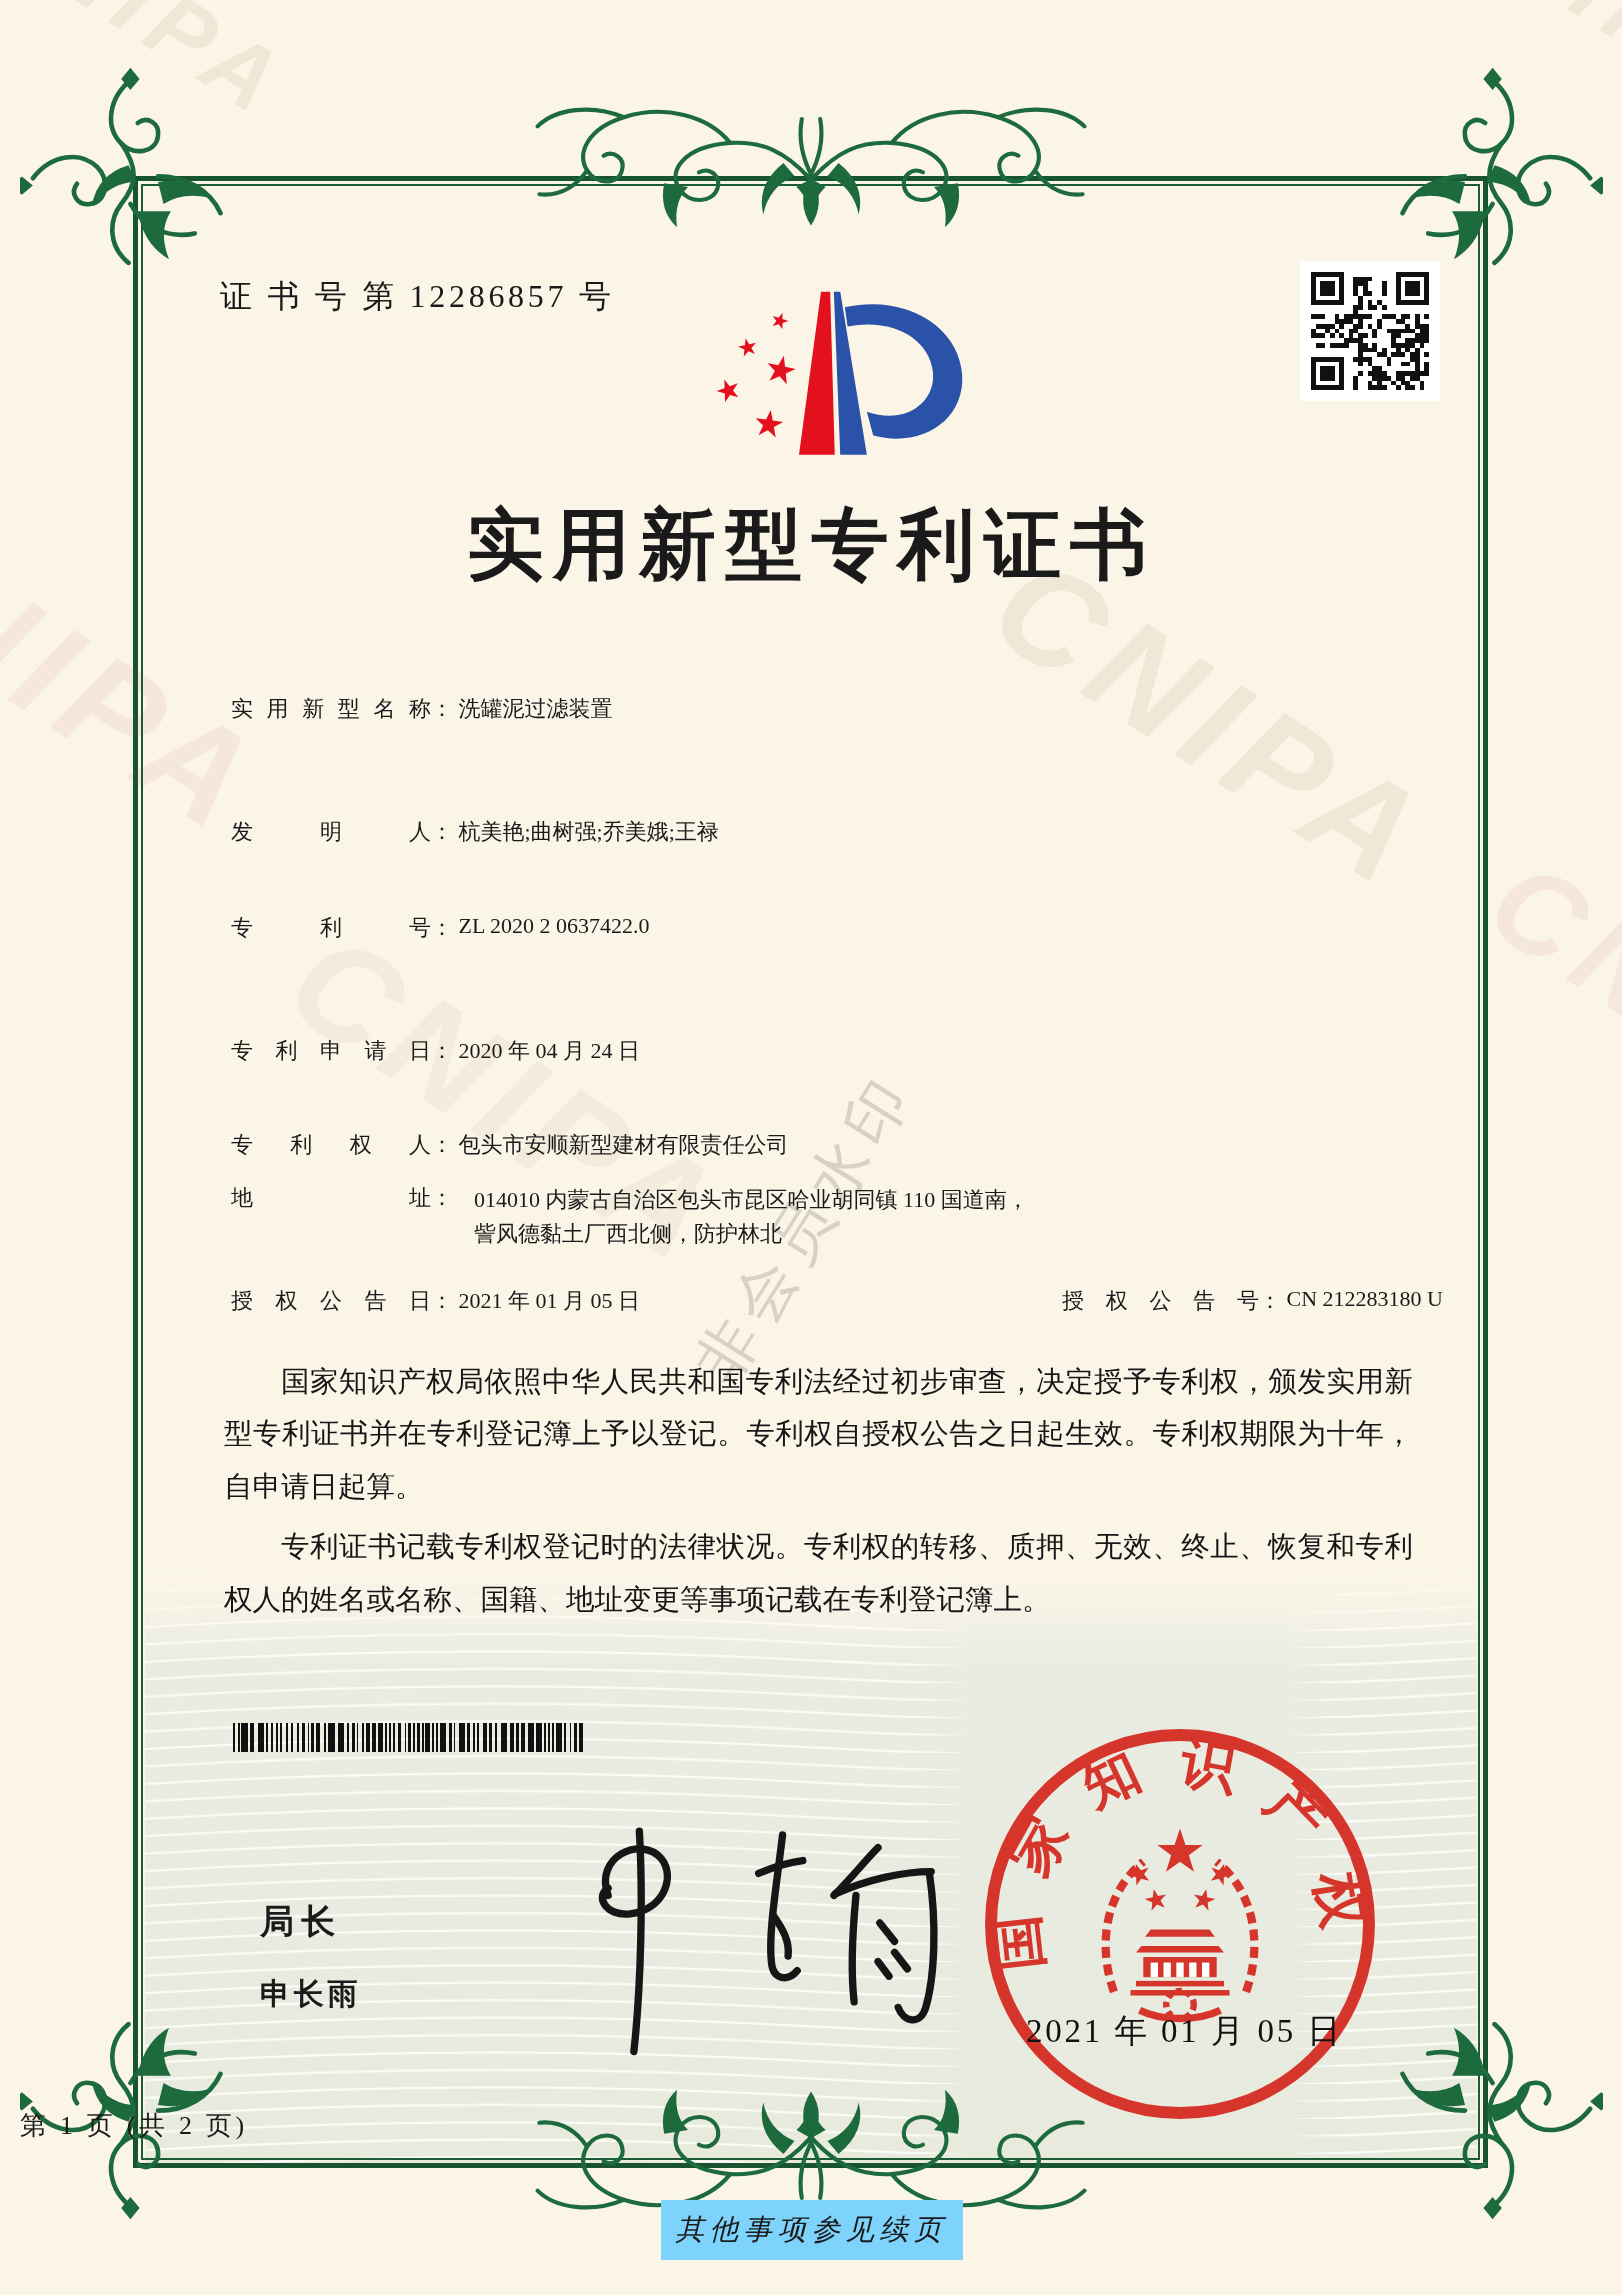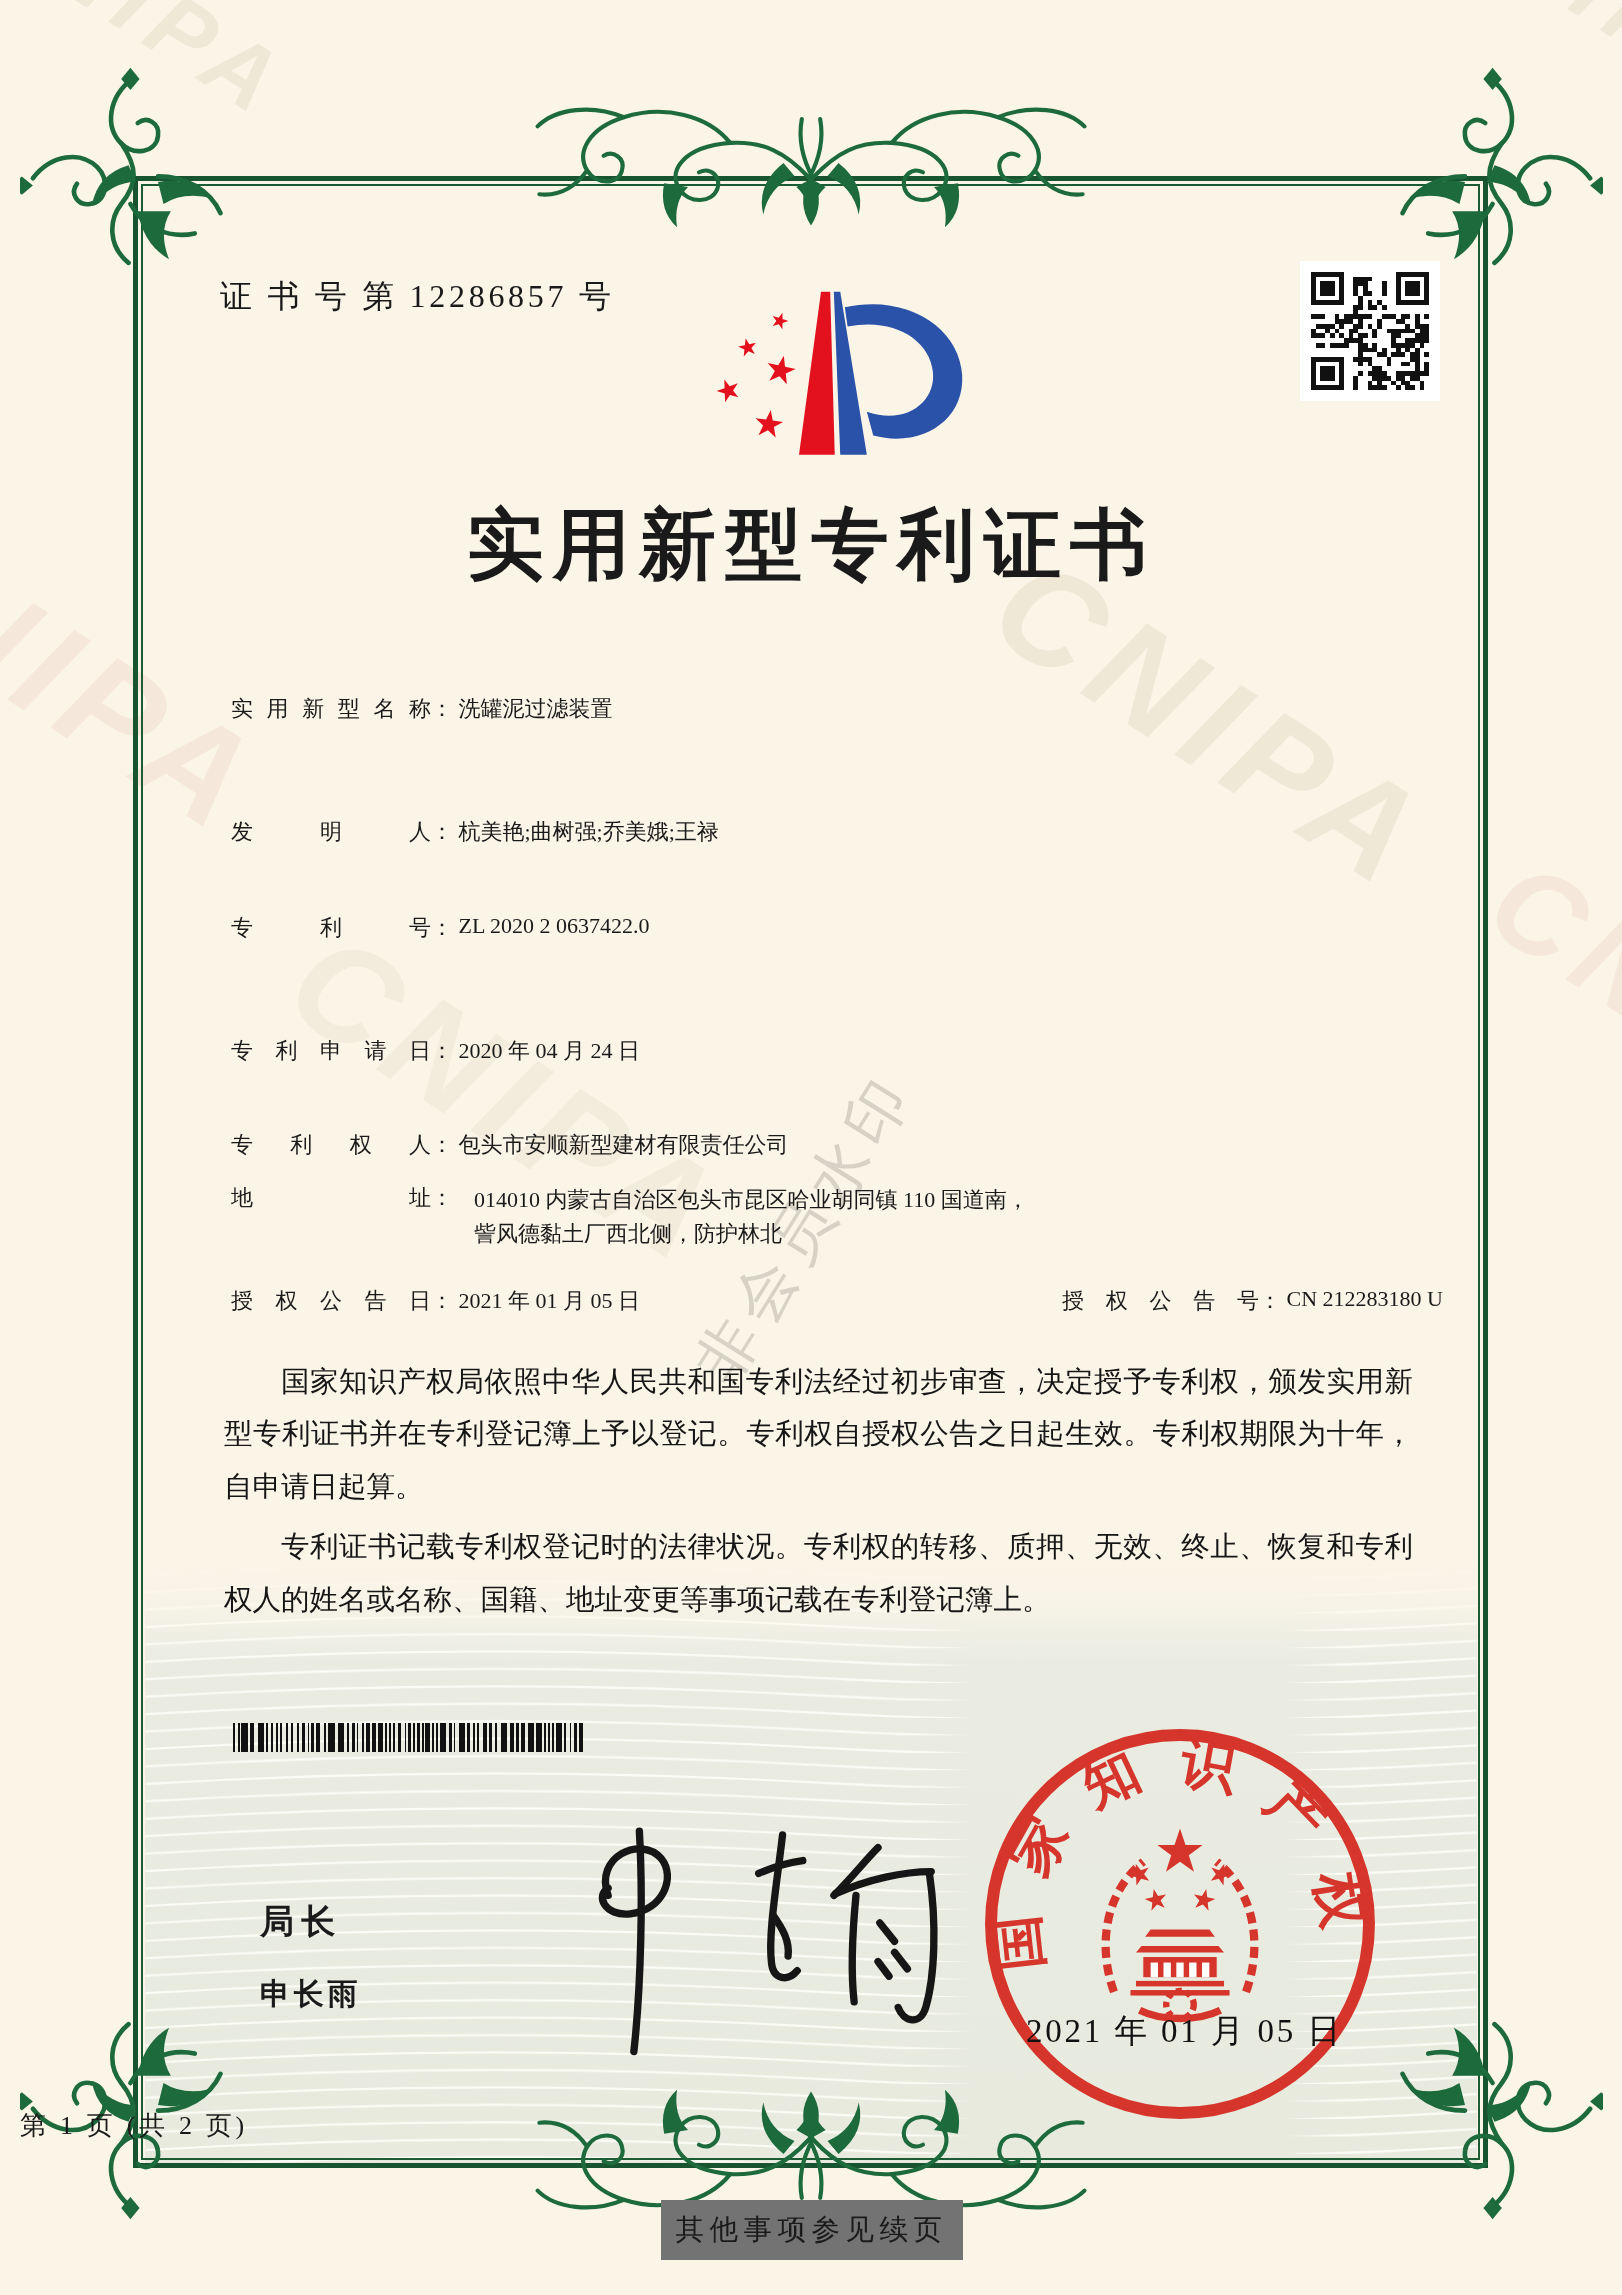--- a/index.html
+++ b/index.html
@@ -46,21 +46,21 @@
               font-family:"Liberation Sans",sans-serif;letter-spacing:7.3px;z-index:4;}
   .sign-name{position:absolute;left:260px;top:1974px;font-size:30px;font-weight:700;
              font-family:Liberation Sans, sans-serif;letter-spacing:3.7px;z-index:4;}
   .signature{position:absolute;left:542px;top:1811px;z-index:4;}
   .seal{position:absolute;left:980px;top:1724px;z-index:5;}
   .sealdate{position:absolute;left:987px;top:2009px;width:395px;text-align:center;
             font-size:33px;letter-spacing:2.8px;color:#111;z-index:6;white-space:nowrap;}
   .pagefoot{position:absolute;left:0;top:2108px;width:1478px;text-align:left;
             font-size:26px;letter-spacing:3.7px;z-index:4;padding-left:20px;}
   .contnote{position:absolute;left:0;top:2200px;width:1623px;text-align:center;z-index:4;}
-  .contnote span{display:inline-block;background:#737373;padding:11px 15px;font-size:28.5px;letter-spacing:5.5px;}
+  .contnote span{display:inline-block;background:#7dd3fc;padding:11px 15px;font-size:28.5px;letter-spacing:5.5px;font-style:italic;}
 </style>
 </head>
 <body>
 
 <div id="page">
 
   <div class="wm" style="left:-37px;top:-51px;font-size:92px;transform:rotate(33deg);">CNIPA</div>
   <div class="wm" style="left:1422px;top:-64px;font-size:92px;transform:rotate(33deg);">CNIPA</div>
   <div class="wm" style="left:970px;top:643px;font-size:138px;transform:rotate(33deg);">CNIPA</div>
   <div class="wm wm-pink" style="left:-197px;top:588px;font-size:138px;transform:rotate(33deg);">CNIPA</div>

